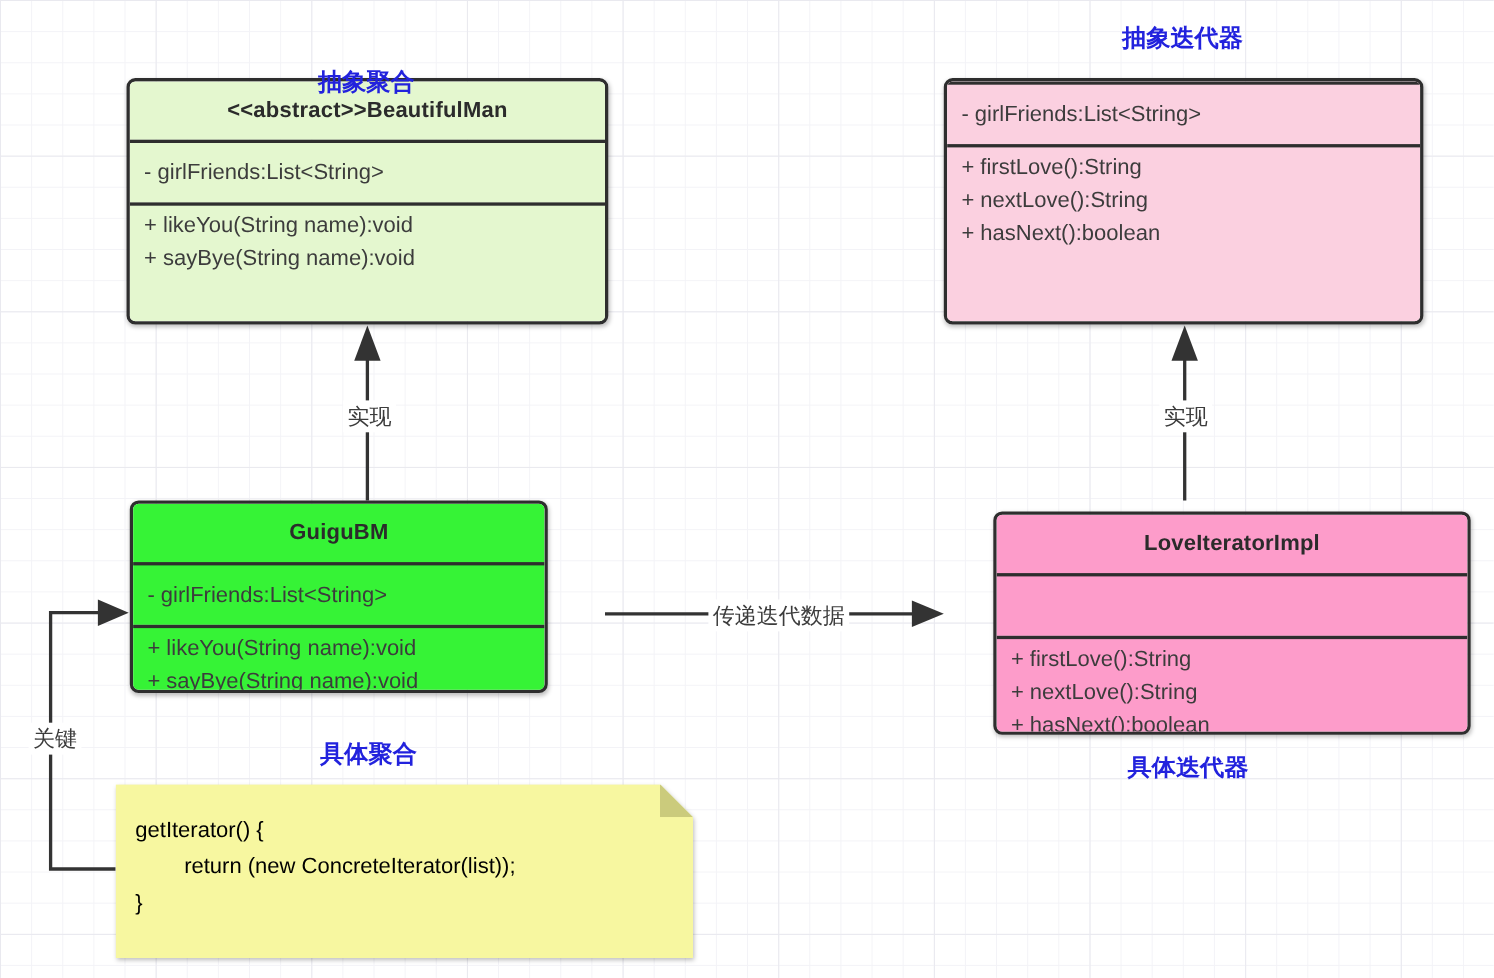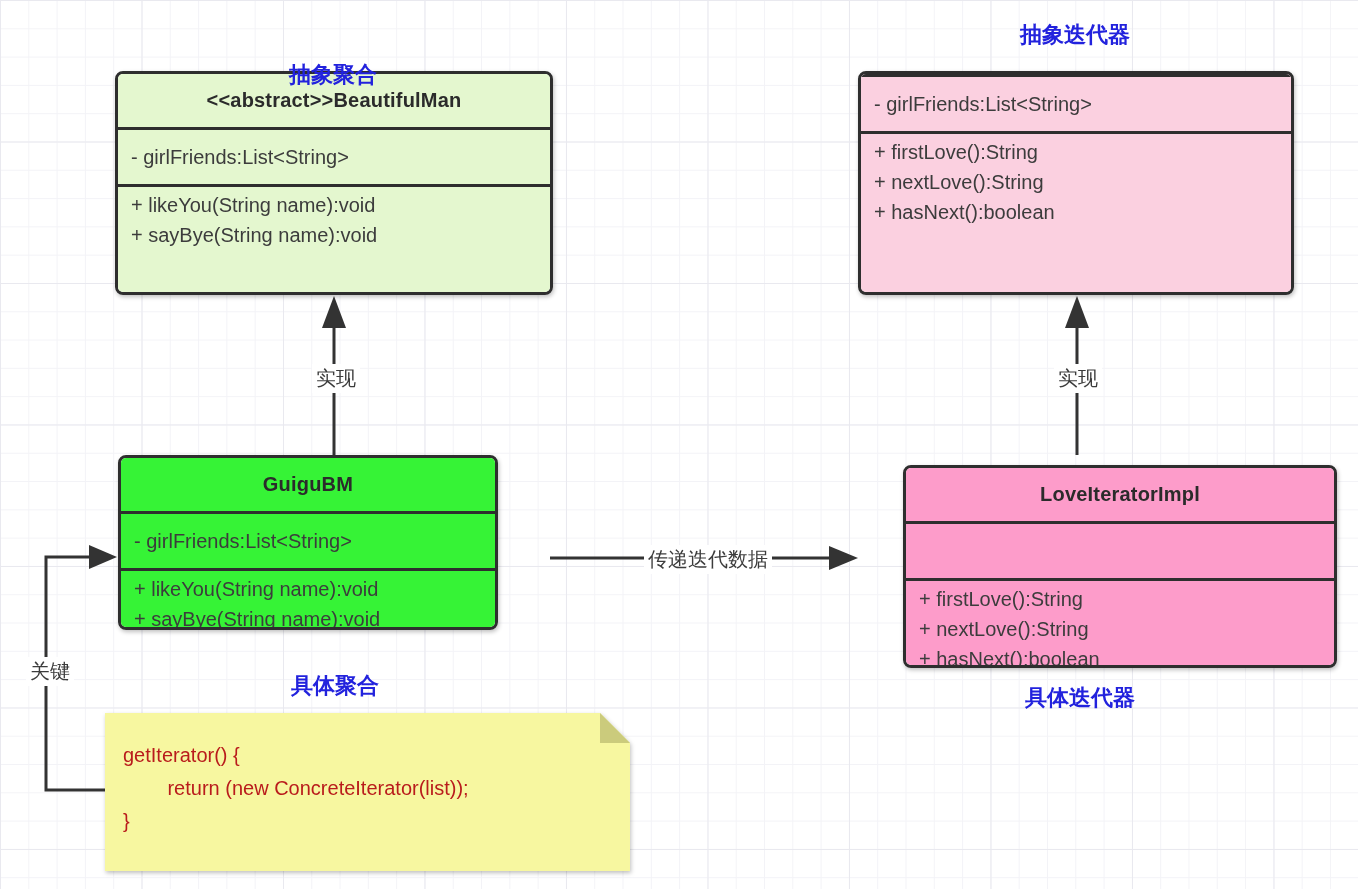--- a/index.html
+++ b/index.html
@@ -54,21 +54,21 @@
   .note{
     position:absolute;left:0;top:0;width:100%;height:100%;background:#f7f7a0;
     clip-path:polygon(0 0,495px 0,525px 30px,525px 100%,0 100%);
   }
   .note-fold{
     position:absolute;right:0;top:0;width:30px;height:30px;background:#cbcb7c;
     clip-path:polygon(0 0,100% 100%,0 100%);
   }
   .note-text{
     position:absolute;left:18px;top:26px;font-size:20px;line-height:33px;
-    color:#b91c1c;white-space:pre;
+    color:#000000;white-space:pre;
   }
 </style>
 </head>
 <body>
 
 <div class="canvas">
 
   <svg class="connectors" width="1358" height="889">
     <g>
       <line x1="334" y1="455" x2="334" y2="320" stroke="#333333" stroke-width="3"></line>

